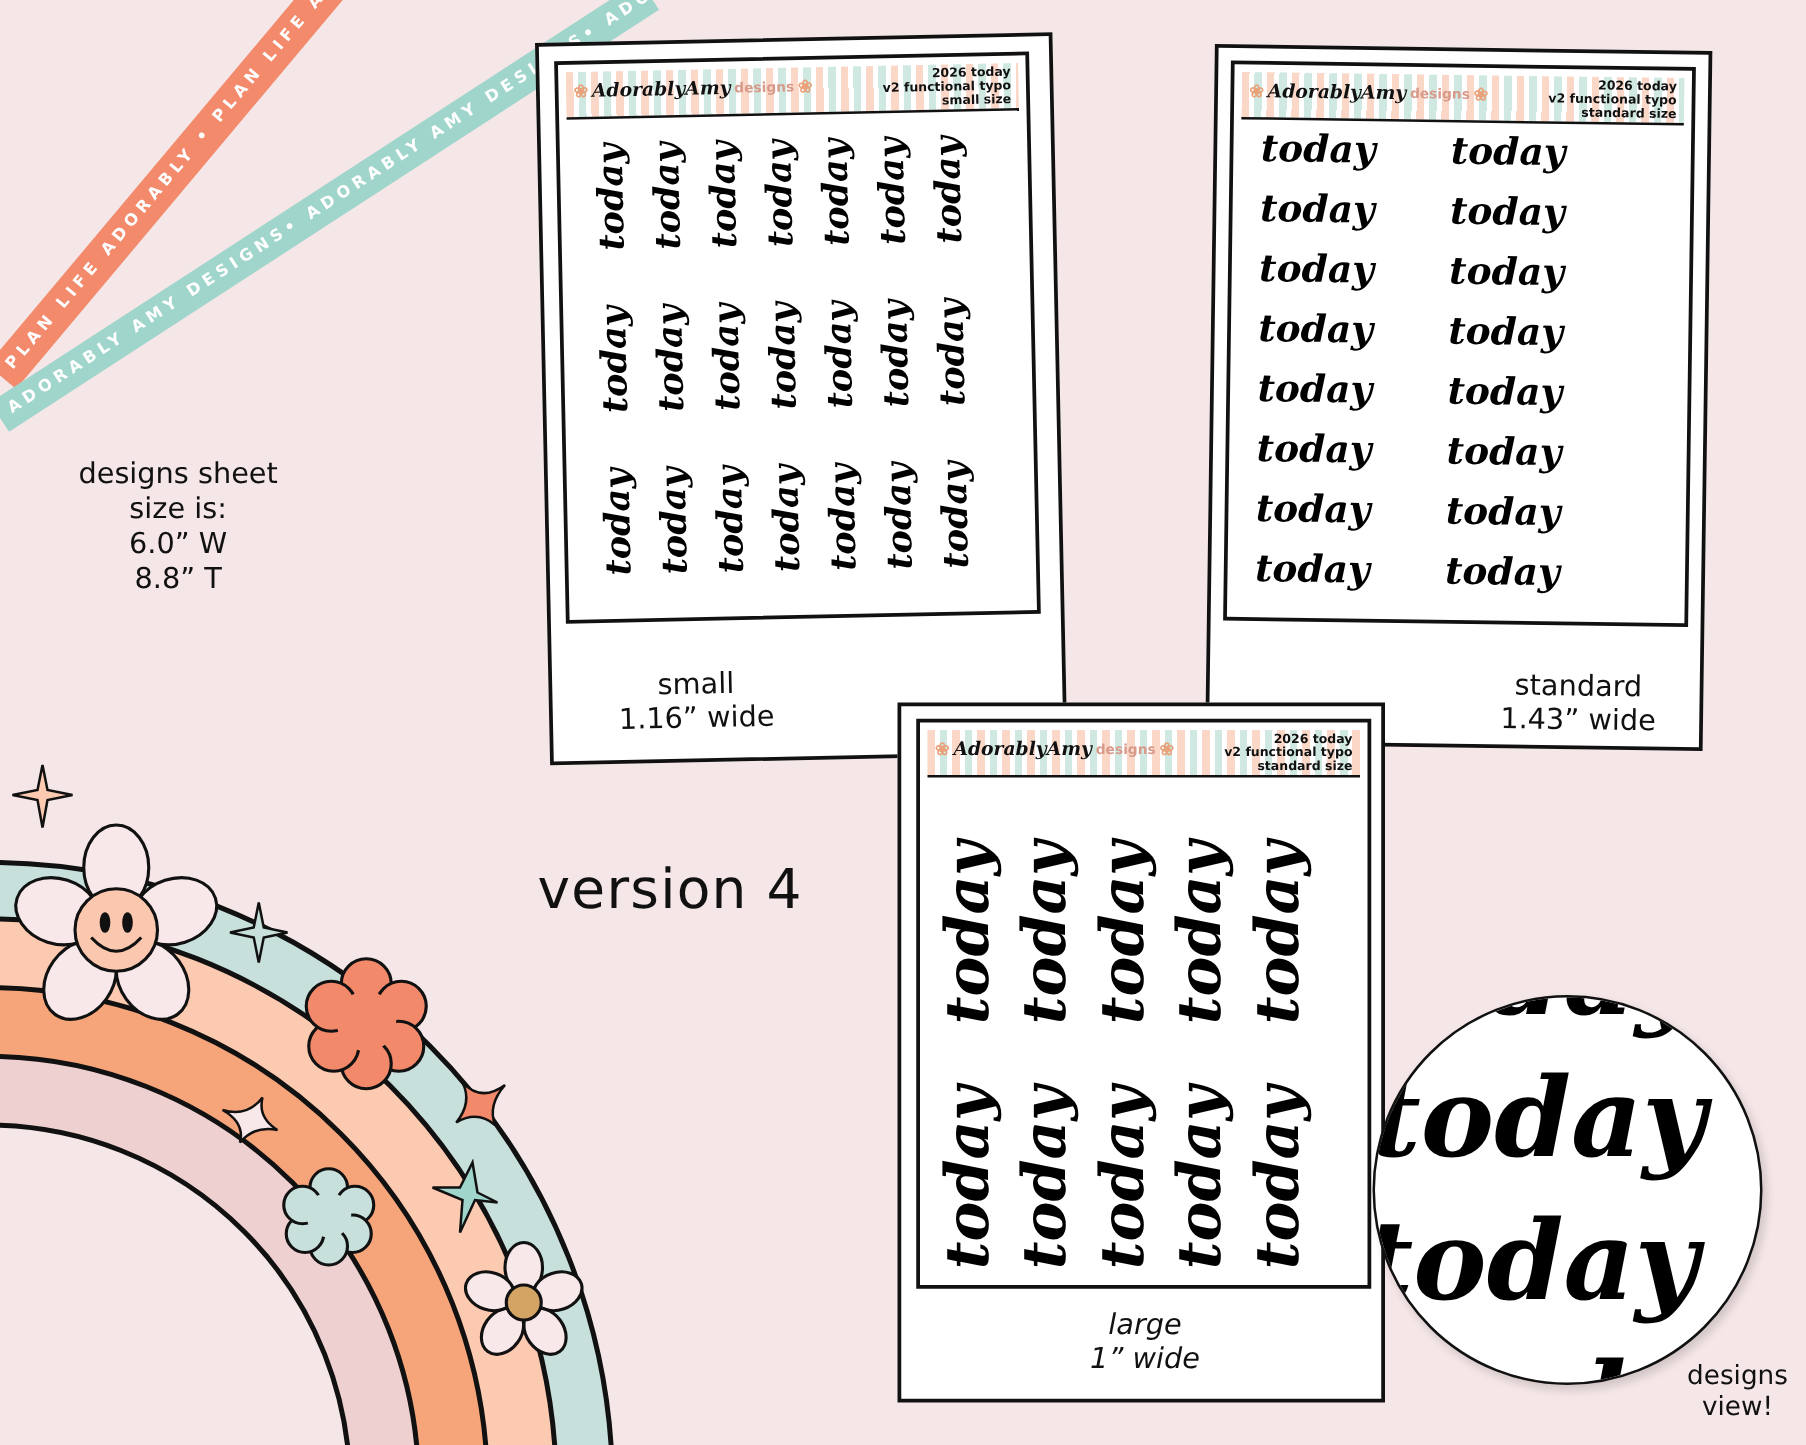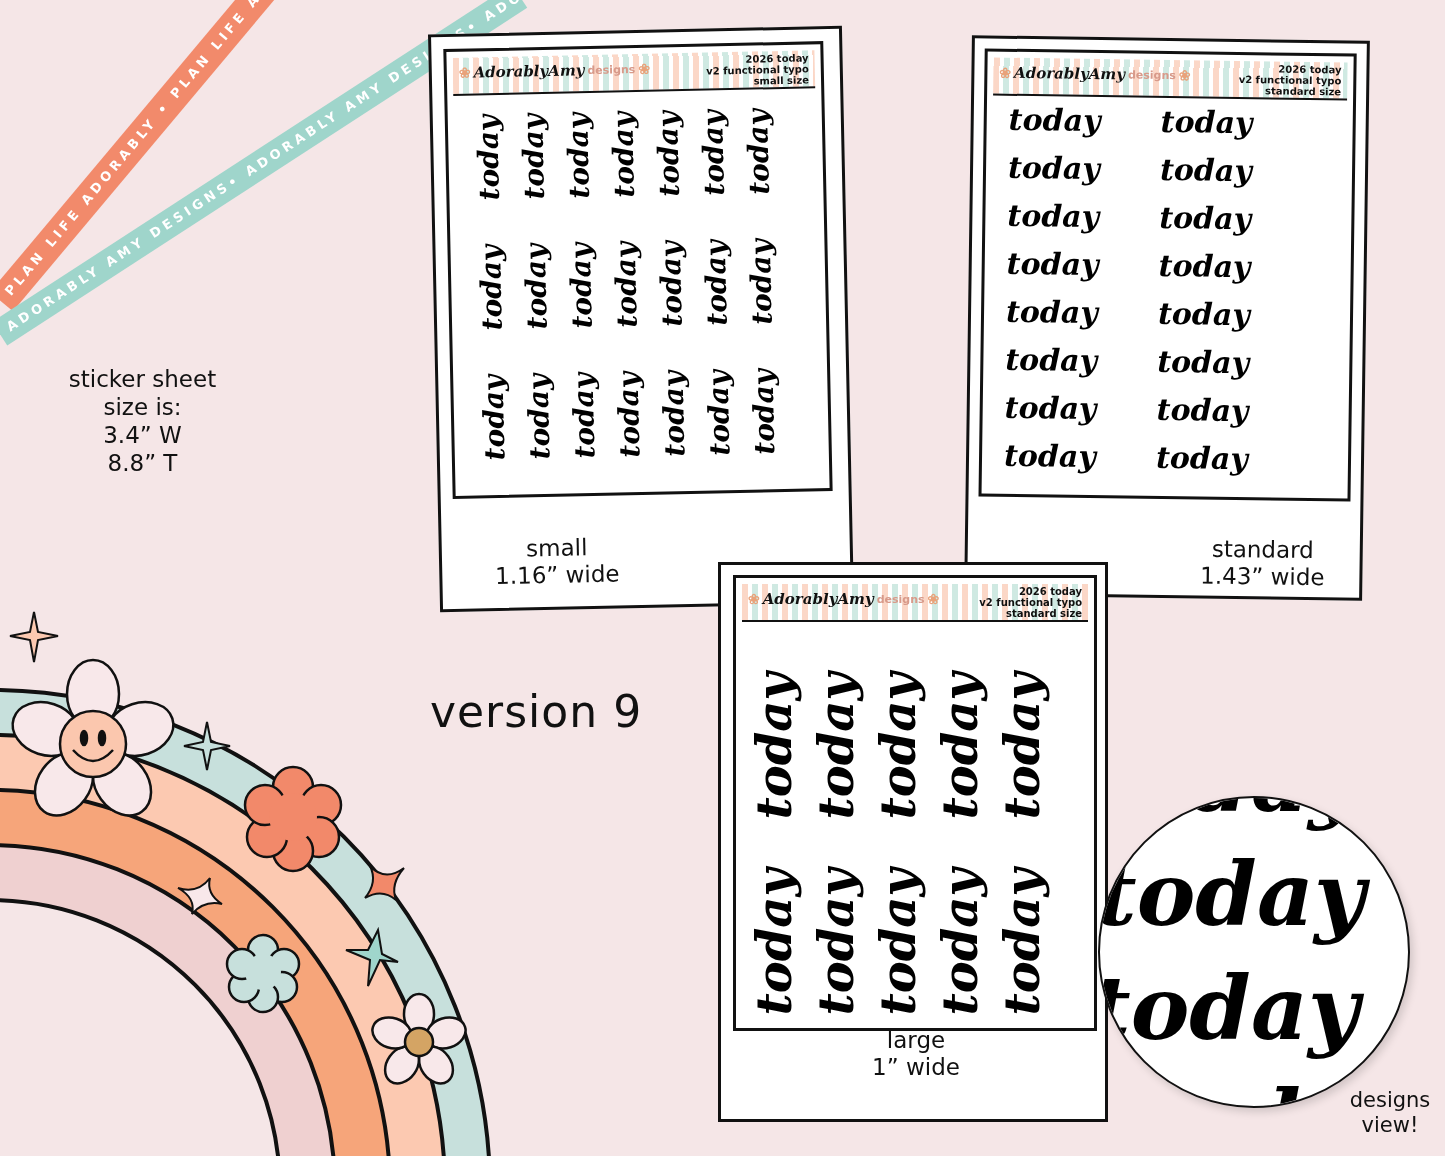--- a/index.html
+++ b/index.html
@@ -95,27 +95,27 @@
     }
     .rainbow-wrap { position: absolute; left: 0; top: 570px; width: 500px; height: 586px; overflow: hidden; }
   </style>
 </head>
 <body>
 
 <div class="ribbon ribbon-orange">PLAN LIFE ADORABLY • PLAN LIFE ADORABLY • PLAN LIFE ADORABLY • PLAN LIFE ADORABLY</div>
 <div class="ribbon ribbon-teal">ADORABLY AMY DESIGNS• ADORABLY AMY DESIGNS• ADORABLY AMY DESIGNS• ADORABLY AMY DESIGNS</div>
 
 <div class="info-text">
-  <div>sticker sheet</div>
+  <div>designs sheet</div>
   <div>size is:</div>
-  <div>3.4” W</div>
+  <div>6.0” W</div>
   <div>8.8” T</div>
 </div>
 
-<div class="version-label">version 9</div>
+<div class="version-label">version 4</div>
 
 <div class="rainbow-wrap">
   <svg width="500" height="586" viewBox="0 0 500 586">
     <g stroke="#111" stroke-width="4">
       <circle cx="-10" cy="620" r="500" fill="#c7e0dc"></circle>
       <circle cx="-10" cy="620" r="455" fill="#fcc9b1"></circle>
       <circle cx="-10" cy="620" r="400" fill="#f6a57a"></circle>
       <circle cx="-10" cy="620" r="345" fill="#efd0d0"></circle>
       <circle cx="-10" cy="620" r="290" fill="#f5e6e7"></circle>
     </g>
@@ -275,21 +275,21 @@
         <div class="word vert" style="font-size: 48px; left: 62px; top: 90px; width: 180px; text-align: center;">today</div>
         <div class="word vert" style="font-size: 48px; left: 124px; top: 90px; width: 180px; text-align: center;">today</div>
         <div class="word vert" style="font-size: 48px; left: 186px; top: 90px; width: 180px; text-align: center;">today</div>
         <div class="word vert" style="font-size: 48px; left: -62px; top: 286px; width: 180px; text-align: center;">today</div>
         <div class="word vert" style="font-size: 48px; left: 0px; top: 286px; width: 180px; text-align: center;">today</div>
         <div class="word vert" style="font-size: 48px; left: 62px; top: 286px; width: 180px; text-align: center;">today</div>
         <div class="word vert" style="font-size: 48px; left: 124px; top: 286px; width: 180px; text-align: center;">today</div>
         <div class="word vert" style="font-size: 48px; left: 186px; top: 286px; width: 180px; text-align: center;">today</div>
       </div>
   </div>
-  <div class="size-label" style="left:120px; top:462px; width:150px;">
+  <div class="size-label" style="left:120px; top:482px; width:150px;font-style:italic;">
     <div>large</div>
     <div>1” wide</div>
   </div>
 </div>
 
 <div class="closeup">
   <div class="word" style="left:-10px; top:-70px;">today</div>
   <div class="word" style="left:-4px; top:44px;">today</div>
   <div class="word" style="left:-10px; top:158px;">today</div>
   <div class="word" style="left:40px; top:272px;">today</div>

